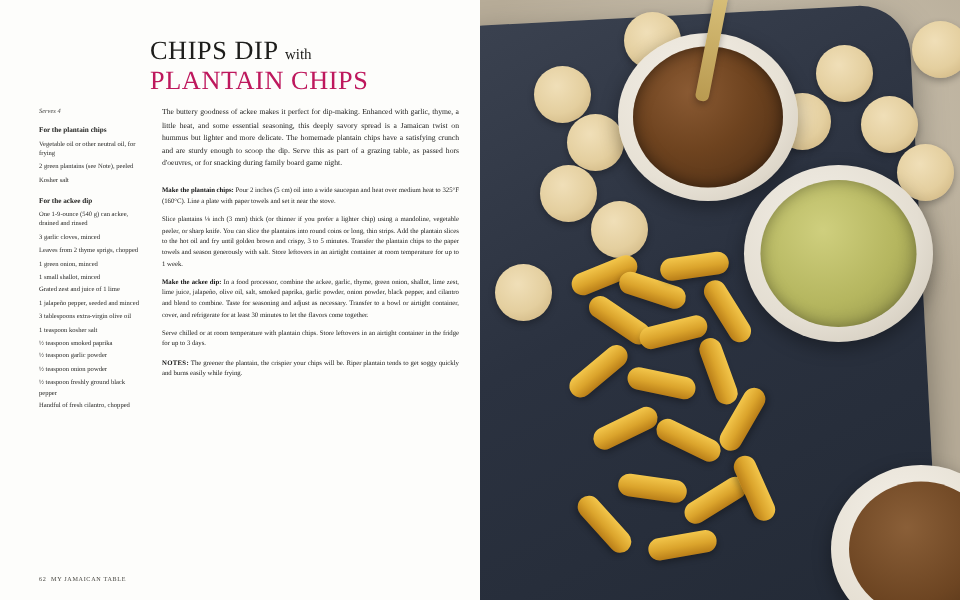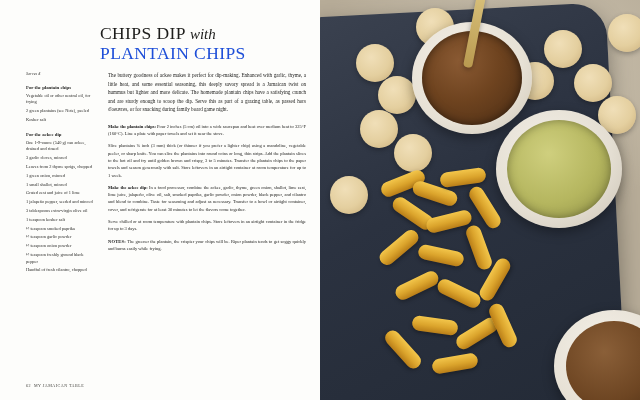--- a/index.html
+++ b/index.html
@@ -36,29 +36,28 @@
   }
   .title-line1 {
     font-family: "Liberation Serif", serif;
     font-size: 17.5px;
     letter-spacing: 0.4px;
     color: #1d1d1b;
     line-height: 1.12;
     white-space: nowrap;
   }
   .title-line1 .with {
-    font-style: italic;
-    font-size: 15px;
+    font-size: 10px;
     letter-spacing: 0;
   }
   .title-line2 {
     font-family: "Liberation Serif", serif;
     font-size: 17.5px;
     letter-spacing: 0.4px;
-    color: #1d4ed8;
+    color: #be185d;
     line-height: 1.12;
   }
   .cols {
     display: flex;
     gap: 12px;
     margin-top: 8px;
   }
   .col-left {
     width: 70px;
     flex: 0 0 70px;

